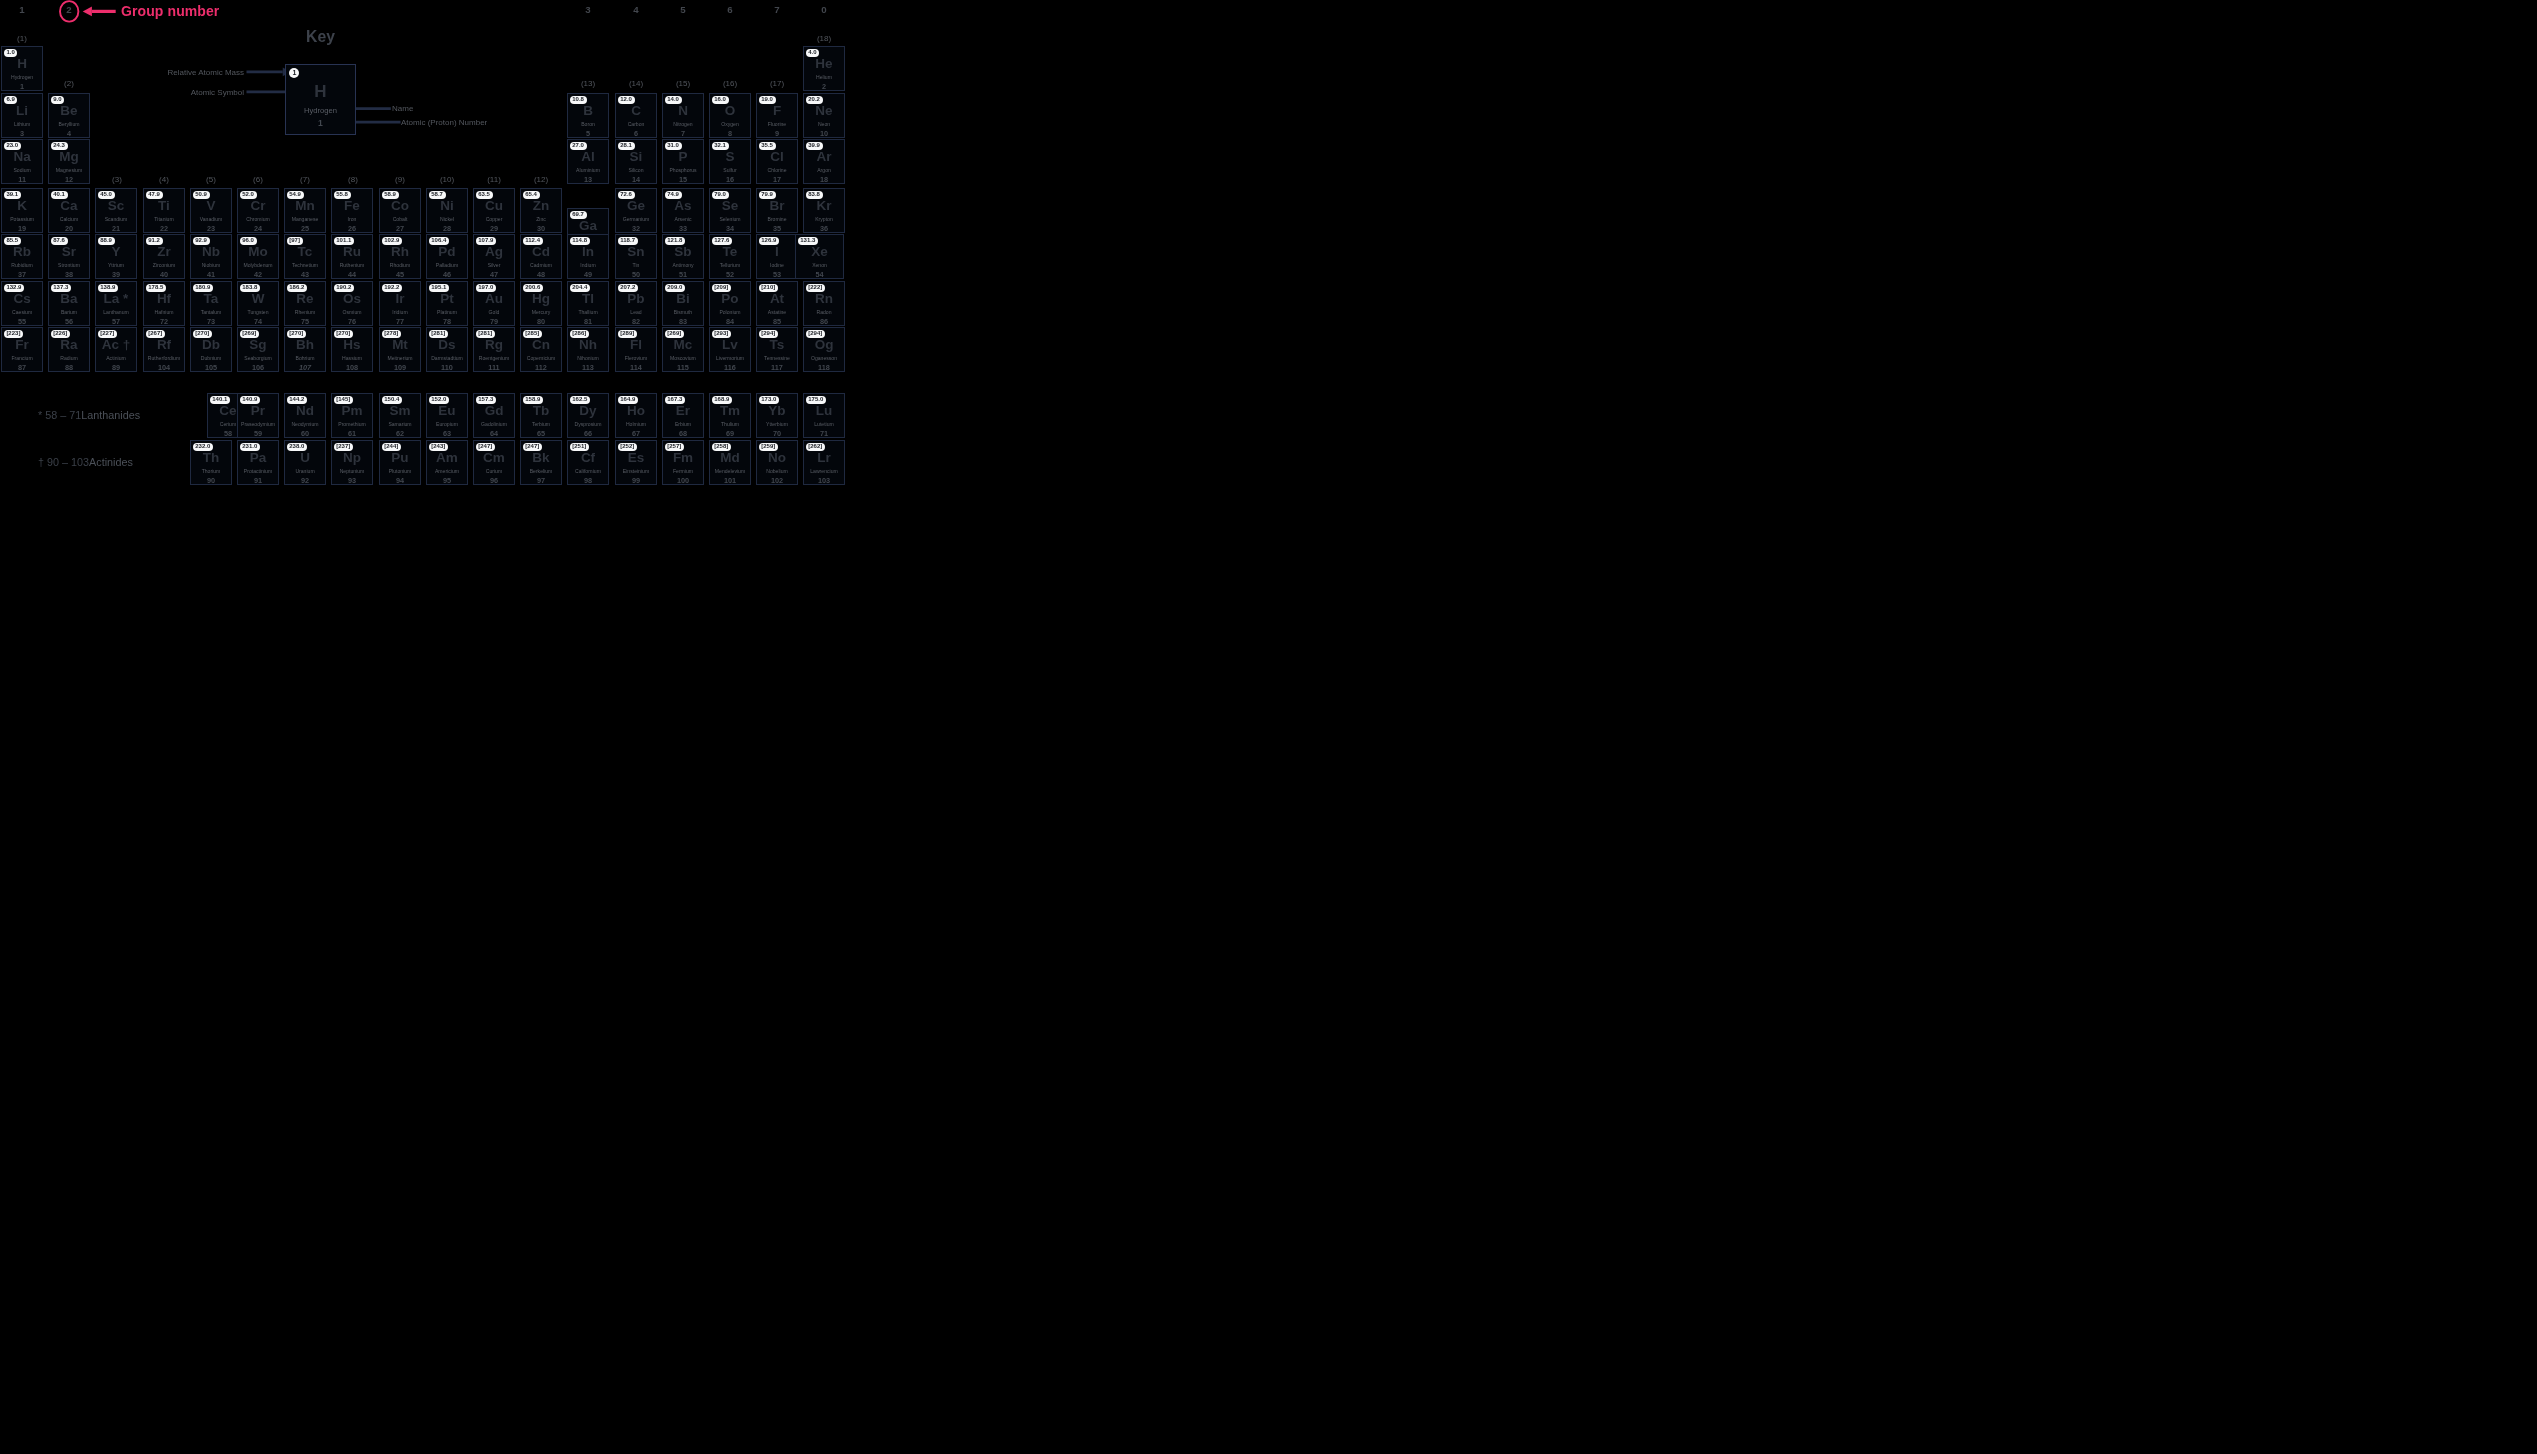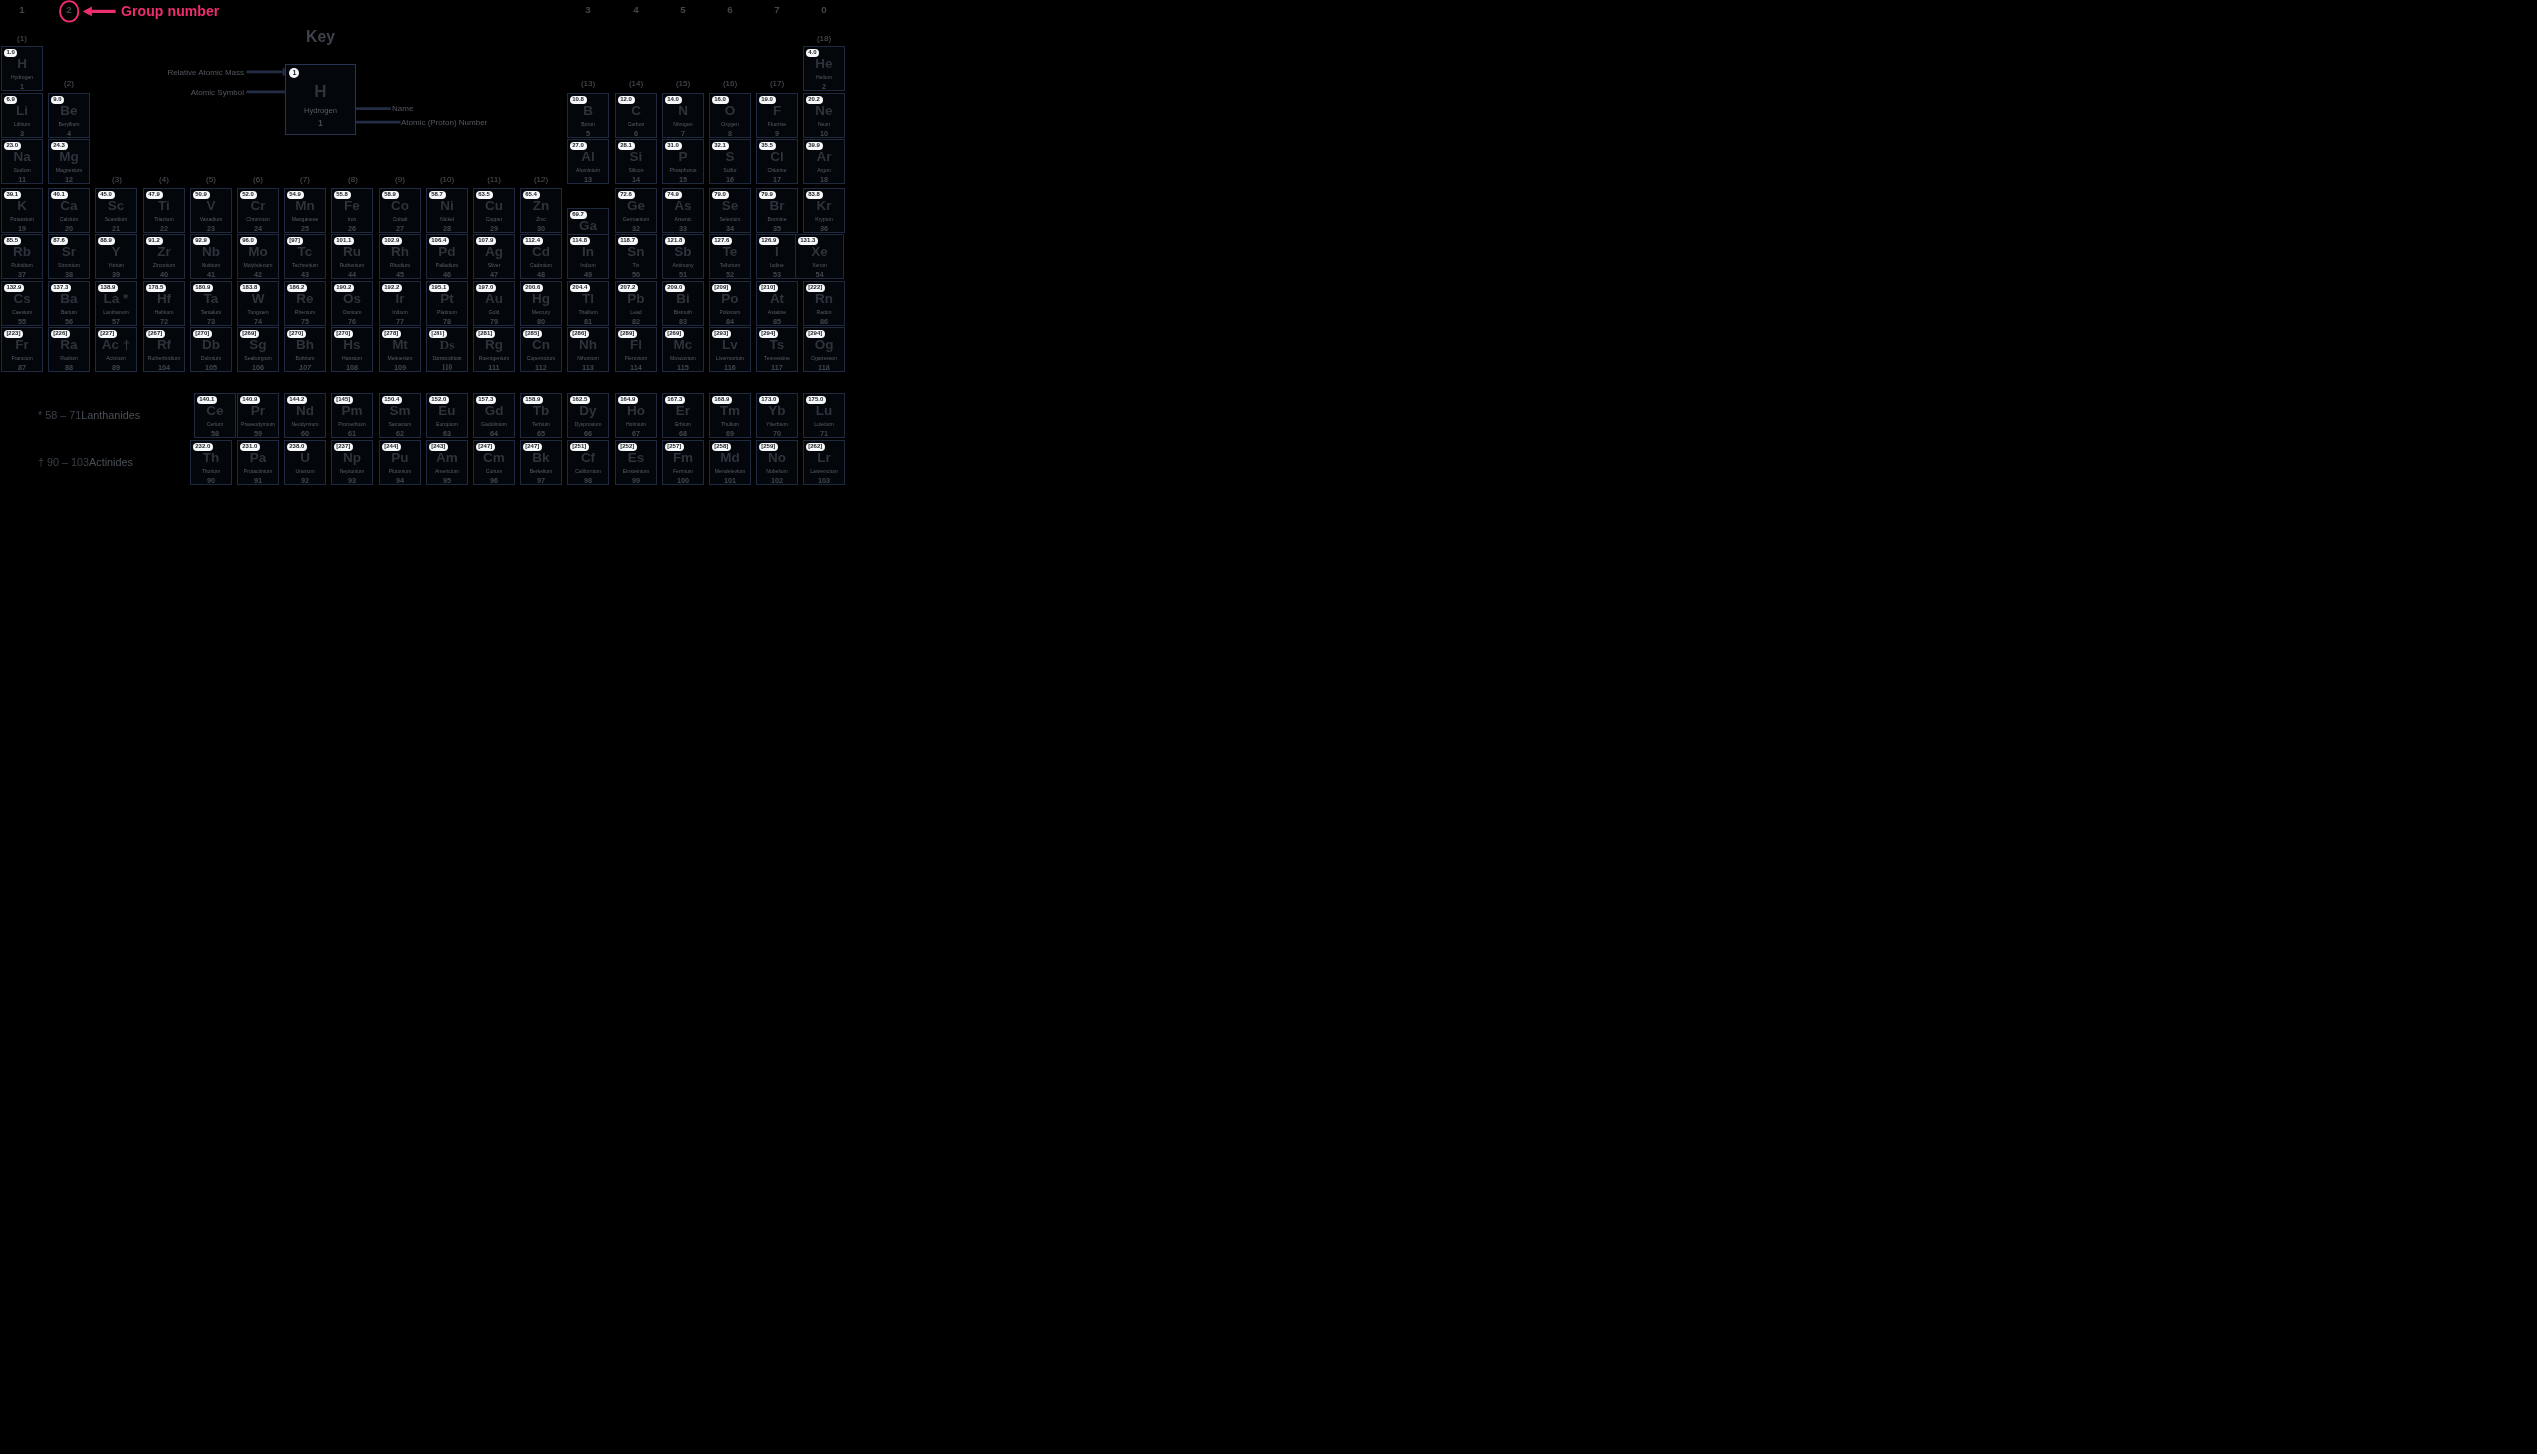--- a/index.html
+++ b/index.html
@@ -604,21 +604,21 @@
         <span class="symbol">Hs</span>
         <span class="name">Hassium</span>
         <span class="num">108</span>
       </div>
       <div class="cell" style="left: 379px; top: 327px;">
         <span class="mass">[278]</span>
         <span class="symbol">Mt</span>
         <span class="name">Meitnerium</span>
         <span class="num">109</span>
       </div>
-      <div class="cell" style="left: 426px; top: 327px; font-family: Liberation Serif, serif;">
+      <div class="cell" style="left: 426px; top: 327px;">
         <span class="mass">[281]</span>
         <span class="symbol">Ds</span>
         <span class="name">Darmstadtium</span>
         <span class="num">110</span>
       </div>
       <div class="cell" style="left: 473px; top: 327px;">
         <span class="mass">[281]</span>
         <span class="symbol">Rg</span>
         <span class="name">Roentgenium</span>
         <span class="num">111</span>
@@ -658,21 +658,21 @@
         <span class="symbol">Ts</span>
         <span class="name">Tennessine</span>
         <span class="num">117</span>
       </div>
       <div class="cell" style="left: 803px; top: 327px;">
         <span class="mass">[294]</span>
         <span class="symbol">Og</span>
         <span class="name">Oganesson</span>
         <span class="num">118</span>
       </div>
-      <div class="cell" style="left: 194px; top: 393px;">
+      <div class="cell" style="left: 207px; top: 393px;">
         <span class="mass">140.1</span>
         <span class="symbol">Ce</span>
         <span class="name">Cerium</span>
         <span class="num">58</span>
       </div>
       <div class="cell" style="left: 237px; top: 393px;">
         <span class="mass">140.9</span>
         <span class="symbol">Pr</span>
         <span class="name">Praseodymium</span>
         <span class="num">59</span>

